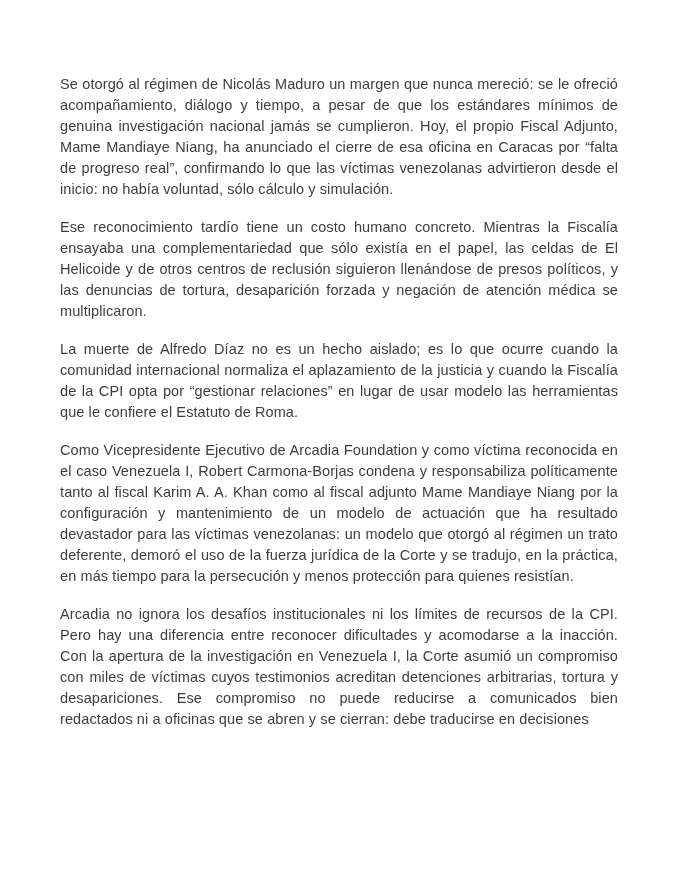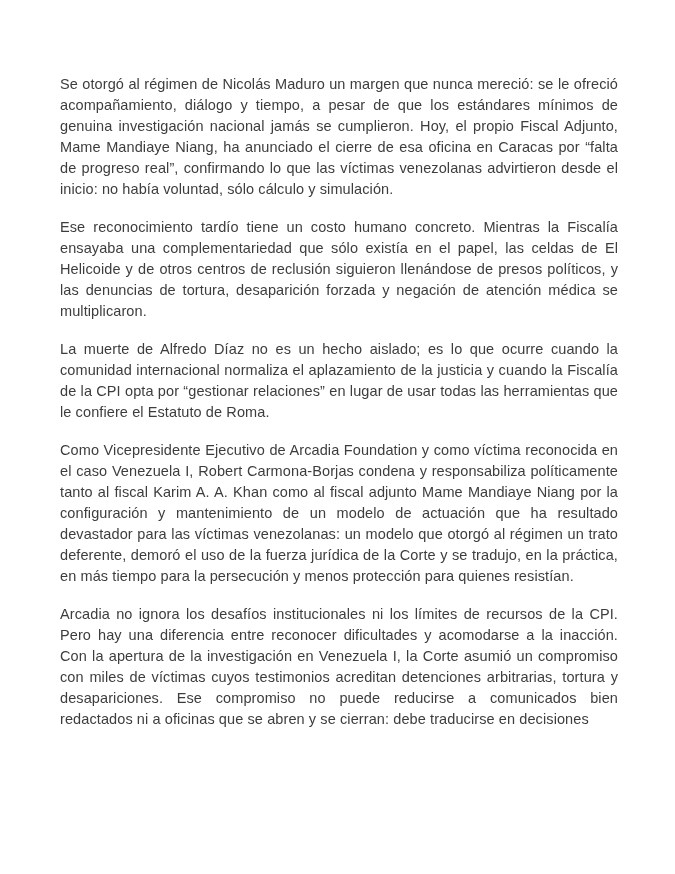--- a/index.html
+++ b/index.html
@@ -26,16 +26,16 @@
     text-justify: inter-word;
     letter-spacing: 0.1px;
   }
 </style>
 </head>
 <body>
 
 <div class="page">
   <p class="para">Se otorgó al régimen de Nicolás Maduro un margen que nunca mereció: se le ofreció acompañamiento, diálogo y tiempo, a pesar de que los estándares mínimos de genuina investigación nacional jamás se cumplieron. Hoy, el propio Fiscal Adjunto, Mame Mandiaye Niang, ha anunciado el cierre de esa oficina en Caracas por “falta de progreso real”, confirmando lo que las víctimas venezolanas advirtieron desde el inicio: no había voluntad, sólo cálculo y simulación.</p>
   <p class="para">Ese reconocimiento tardío tiene un costo humano concreto. Mientras la Fiscalía ensayaba una complementariedad que sólo existía en el papel, las celdas de El Helicoide y de otros centros de reclusión siguieron llenándose de presos políticos, y las denuncias de tortura, desaparición forzada y negación de atención médica se multiplicaron.</p>
-  <p class="para">La muerte de Alfredo Díaz no es un hecho aislado; es lo que ocurre cuando la comunidad internacional normaliza el aplazamiento de la justicia y cuando la Fiscalía de la CPI opta por “gestionar relaciones” en lugar de usar todas las herramientas que le confiere el Estatuto de Roma.</p>
+  <p class="para">La muerte de Alfredo Díaz no es un hecho aislado; es lo que ocurre cuando la comunidad internacional normaliza el aplazamiento de la justicia y cuando la Fiscalía de la CPI opta por “gestionar relaciones” en lugar de usar modelo las herramientas que le confiere el Estatuto de Roma.</p>
   <p class="para">Como Vicepresidente Ejecutivo de Arcadia Foundation y como víctima reconocida en el caso Venezuela I, Robert Carmona-Borjas condena y responsabiliza políticamente tanto al fiscal Karim A. A. Khan como al fiscal adjunto Mame Mandiaye Niang por la configuración y mantenimiento de un modelo de actuación que ha resultado devastador para las víctimas venezolanas: un modelo que otorgó al régimen un trato deferente, demoró el uso de la fuerza jurídica de la Corte y se tradujo, en la práctica, en más tiempo para la persecución y menos protección para quienes resistían.</p>
   <p class="para">Arcadia no ignora los desafíos institucionales ni los límites de recursos de la CPI. Pero hay una diferencia entre reconocer dificultades y acomodarse a la inacción. Con la apertura de la investigación en Venezuela I, la Corte asumió un compromiso con miles de víctimas cuyos testimonios acreditan detenciones arbitrarias, tortura y desapariciones. Ese compromiso no puede reducirse a comunicados bien redactados ni a oficinas que se abren y se cierran: debe traducirse en decisiones</p>
 </div>
 
 </body></html>

